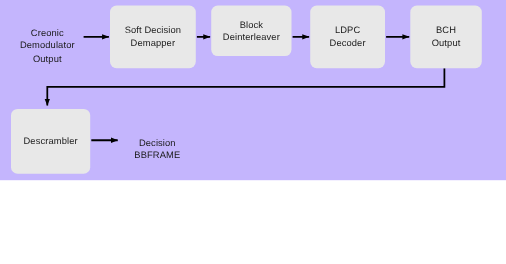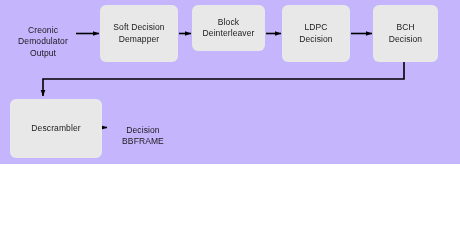--- a/index.html
+++ b/index.html
@@ -86,29 +86,29 @@
 Demapper</span>
   </div>
 
   <div class="proc-box" style="left:192px; top:5px; width:73px; height:46px;">
     <span class="box-label">Block
 Deinterleaver</span>
   </div>
 
   <div class="proc-box" style="left:282px; top:5px; width:68px; height:57px;">
     <span class="box-label">LDPC
-Decision</span>
+Decoder</span>
   </div>
 
   <div class="proc-box" style="left:373px; top:5px; width:65px; height:57px;">
     <span class="box-label">BCH
-Decision</span>
+Output</span>
   </div>
 
-  <div class="proc-box" style="left:10px; top:99px; width:92px; height:59px;">
+  <div class="proc-box" style="left:10px; top:99px; width:72px; height:59px;">
     <span class="box-label">Descrambler</span>
   </div>
 
   <div class="io-label" style="left:110px; top:113px; width:66px;">
     <span>Decision
 BBFRAME</span>
   </div>
 
 </div>
 

